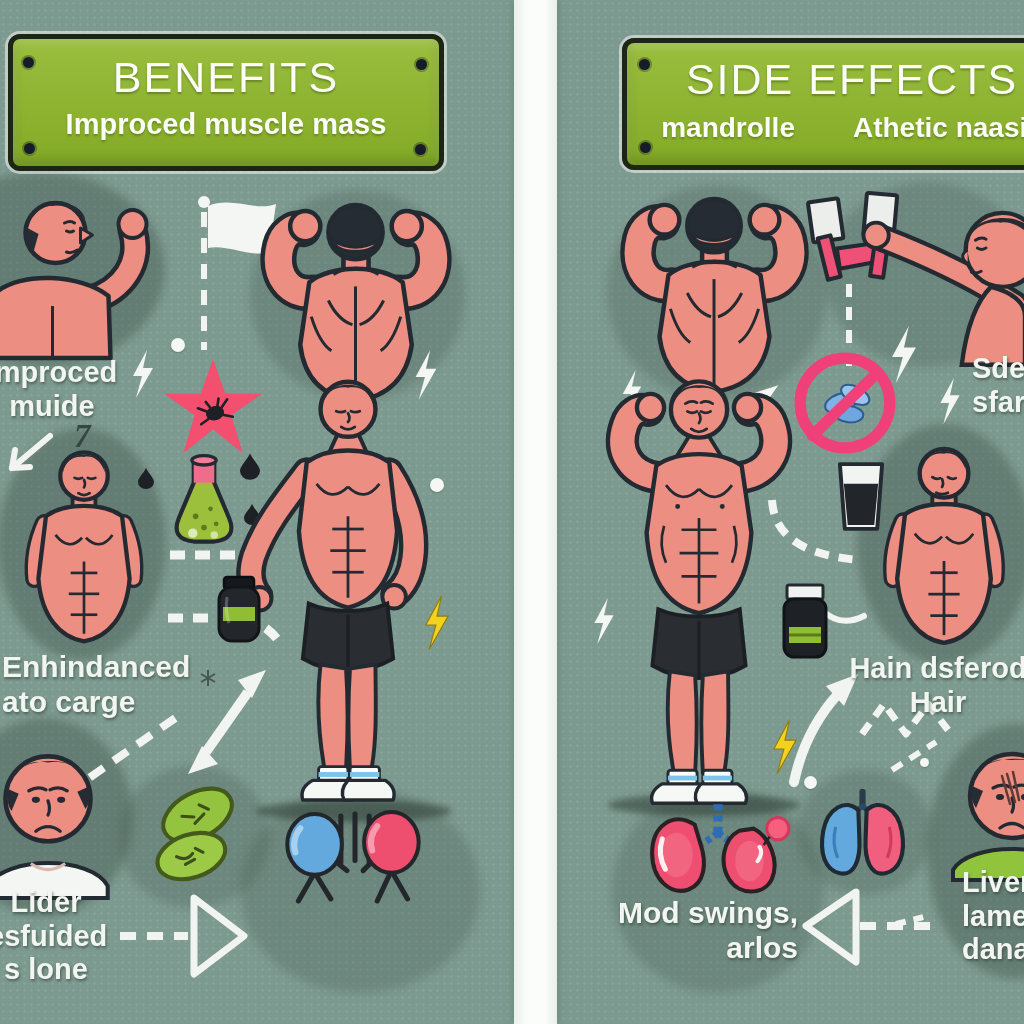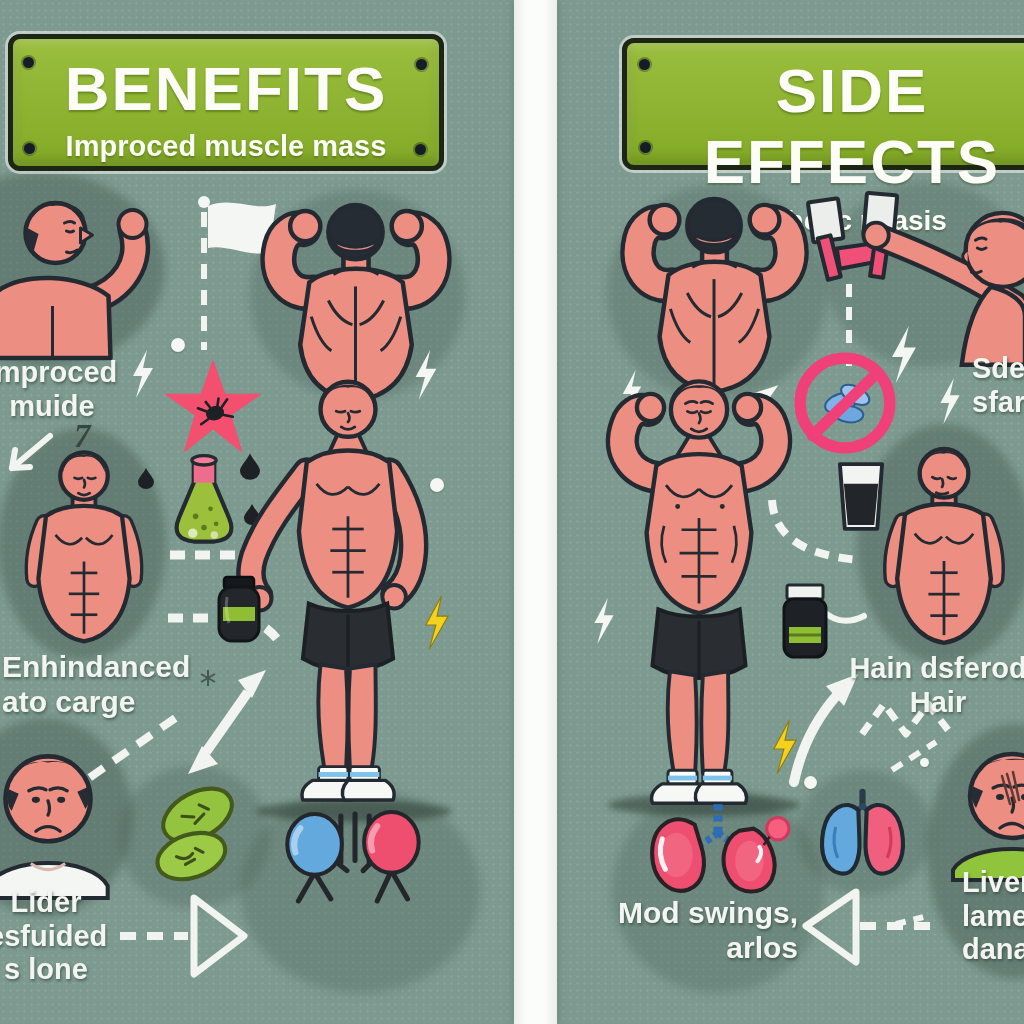--- a/index.html
+++ b/index.html
@@ -12,21 +12,21 @@
   }
   .abs{position:absolute;}
   .panel{position:absolute;top:0;height:1024px;}
   #divider{left:514px;top:0;width:43px;height:1024px;background:linear-gradient(90deg,#e9efe9,#fbfdfb 30%,#fbfdfb 70%,#e9efe9);box-shadow:0 0 8px rgba(40,60,50,.25);}
   .banner{
     position:absolute;border:5px solid #1d2614;border-radius:12px;
     background:linear-gradient(180deg,#9abe3e,#83aa27);
     box-shadow:0 0 0 3px rgba(245,248,242,.55), inset 0 4px 10px rgba(255,255,255,.18), inset 0 -6px 12px rgba(30,50,10,.22);
     text-align:center;color:#fbfdf6;
   }
-  .banner-title{font-weight:bold;font-size:62px;letter-spacing:2px;margin-top:14px;text-shadow:0 2px 2px rgba(30,50,10,.35);}
+  .banner-title{font-weight:normal;font-size:43px;letter-spacing:2px;margin-top:14px;text-shadow:0 2px 2px rgba(30,50,10,.35);}
   .banner-sub{font-weight:bold;font-size:29px;margin-top:6px;text-shadow:0 2px 2px rgba(30,50,10,.3);}
   .banner-sub-row{display:flex;justify-content:center;gap:58px;font-weight:bold;font-size:28px;margin-top:8px;text-shadow:0 2px 2px rgba(30,50,10,.3);}
   .screw{position:absolute;width:11px;height:11px;border-radius:50%;background:#161d26;box-shadow:0 0 0 2px rgba(20,30,20,.35), 1px 1px 0 rgba(255,255,255,.25);}
   .label{
     position:absolute;color:#f3f6f0;font-weight:bold;font-size:30px;line-height:1.16;
     white-space:pre-line;text-shadow:1px 2px 3px rgba(35,52,45,.55);
   }
   .soft{position:absolute;border-radius:50%;background:rgba(74,96,86,.32);filter:blur(5px);}
   .softer{position:absolute;border-radius:50%;background:rgba(70,92,82,.45);filter:blur(4px);}
   .dot{position:absolute;border-radius:50%;background:#f4f7f3;box-shadow:0 1px 2px rgba(30,50,40,.3);}
@@ -339,20 +339,21 @@
     <div class="softer" style="left:300px;top:424px;width:175px;height:240px;"></div>
     <div class="soft" style="left:55px;top:788px;width:212px;height:205px;"></div>
     <div class="soft" style="left:240px;top:770px;width:135px;height:125px;"></div>
     <div class="softer" style="left:370px;top:724px;width:175px;height:255px;"></div>
 
     <div class="banner" style="left:65px;top:38px;width:450px;height:122px;">
       <span class="screw" style="left:12px;top:16px;"></span>
       <span class="screw" style="left:13px;bottom:12px;"></span>
       <div class="banner-title" style="margin-top:12px;">SIDE EFFECTS</div>
       <div class="banner-sub-row">
+        <span>mandrolle</span>
         <span>Athetic naasis</span>
       </div>
     </div>
 
     <svg class="abs" style="left:55px;top:190px;" width="205" height="203" viewBox="0 0 205 205">
       <g fill="none" stroke-linecap="round">
         <path d="M60,96 C36,100 20,78 27,50 C30,38 40,30 50,33" stroke="#242a31" stroke-width="36"></path>
         <path d="M145,96 C169,100 185,78 178,50 C175,38 165,30 155,33" stroke="#242a31" stroke-width="36"></path>
         <path d="M60,96 C36,100 20,78 27,50 C30,38 40,30 50,33" stroke="#ec8e81" stroke-width="27"></path>
         <path d="M145,96 C169,100 185,78 178,50 C175,38 165,30 155,33" stroke="#ec8e81" stroke-width="27"></path>

